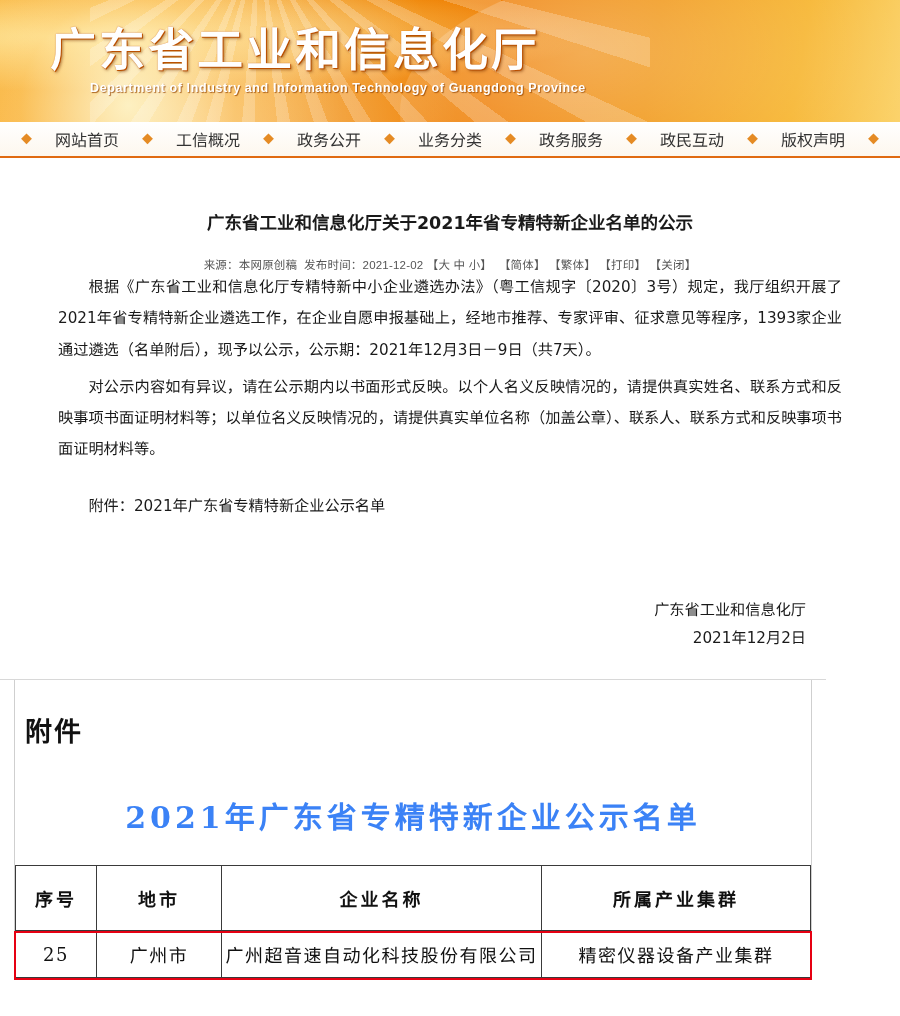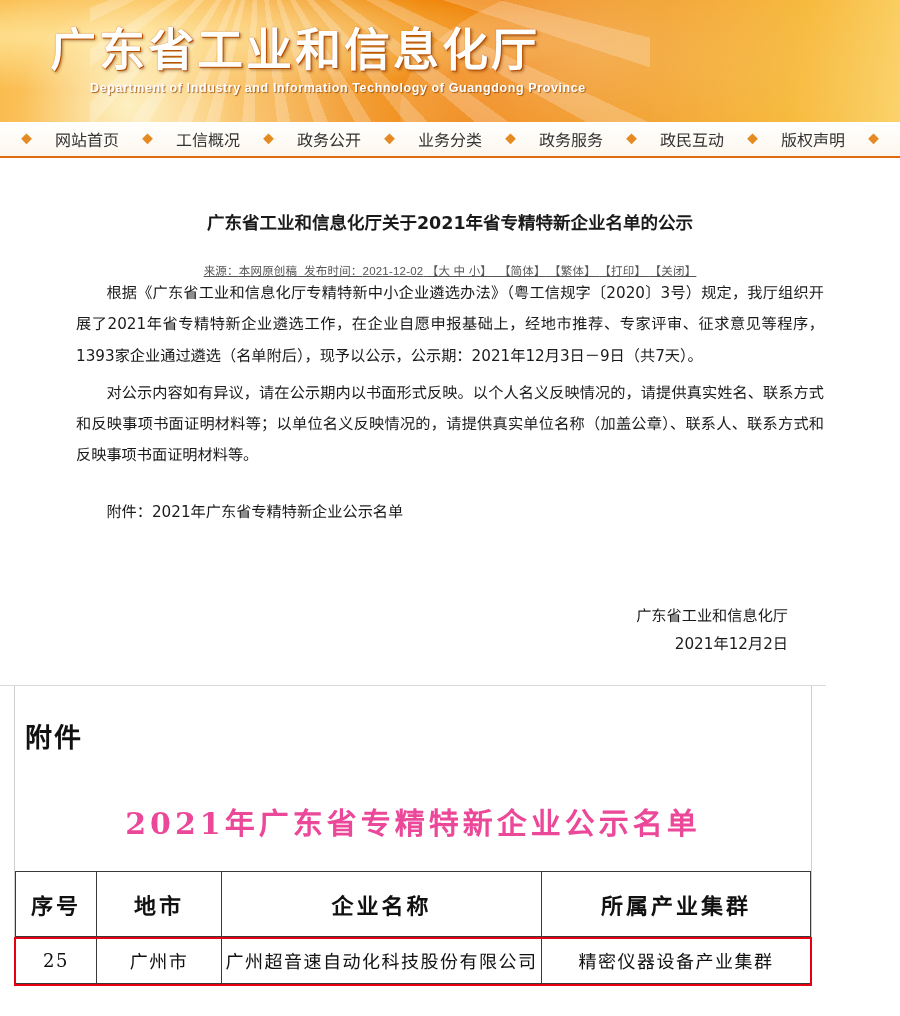--- a/index.html
+++ b/index.html
@@ -109,38 +109,37 @@
   .nav-sep {
     color: #e58b24;
     font-size: 11px;
     line-height: 1;
     padding: 0 1px;
     user-select: none;
   }
 
   
   .article {
-    padding: 0 76px;
+    padding: 0 58px;
   }
   .art-title {
     text-align: center;
     font-family: "DejaVu Sans", "Liberation Sans", sans-serif;
     font-size: 17.5px;
     font-weight: bold;
     color: #1a1a1a;
     margin-top: 52px;
     line-height: 1.5;
   }
   .art-meta {
     text-align: center;
     font-size: 11.5px;
     color: #555;
-    margin-top: 26px;
+    margin-top: 20px;
     letter-spacing: 0.2px;
-    text-decoration: underline;
   }
   .art-meta a { color: #555; text-decoration: none; cursor: pointer; }
 
   .art-body {
     font-family: "DejaVu Sans", "Liberation Sans", sans-serif;
     font-size: 15.2px;
     line-height: 2.05;
     color: #1a1a1a;
     text-align: justify;
   }
@@ -186,38 +185,38 @@
     font-weight: bold;
     color: #111;
     padding: 8px 0 0 10px;
     letter-spacing: 2px;
   }
   .attach-heading {
     text-align: center;
     font-family: "DejaVu Serif", "Liberation Serif", serif;
     font-size: 30px;
     font-weight: bold;
-    color: #ec4899;
+    color: #3b82f6;
     letter-spacing: 4px;
     margin-top: 44px;
     margin-bottom: 28px;
   }
   table.namelist {
     width: 100%;
     border-collapse: collapse;
     table-layout: fixed;
   }
   table.namelist th, table.namelist td {
     border: 1px solid #3a3a3a;
     text-align: center;
     font-family: "DejaVu Serif", "Liberation Serif", serif;
     color: #111;
   }
   table.namelist th {
-    font-size: 22px;
+    font-size: 18px;
     font-weight: bold;
     height: 62px;
     letter-spacing: 3px;
   }
   table.namelist td {
     font-size: 18px;
     height: 44px;
     letter-spacing: 1.5px;
   }
   .col-seq { width: 78px; }

